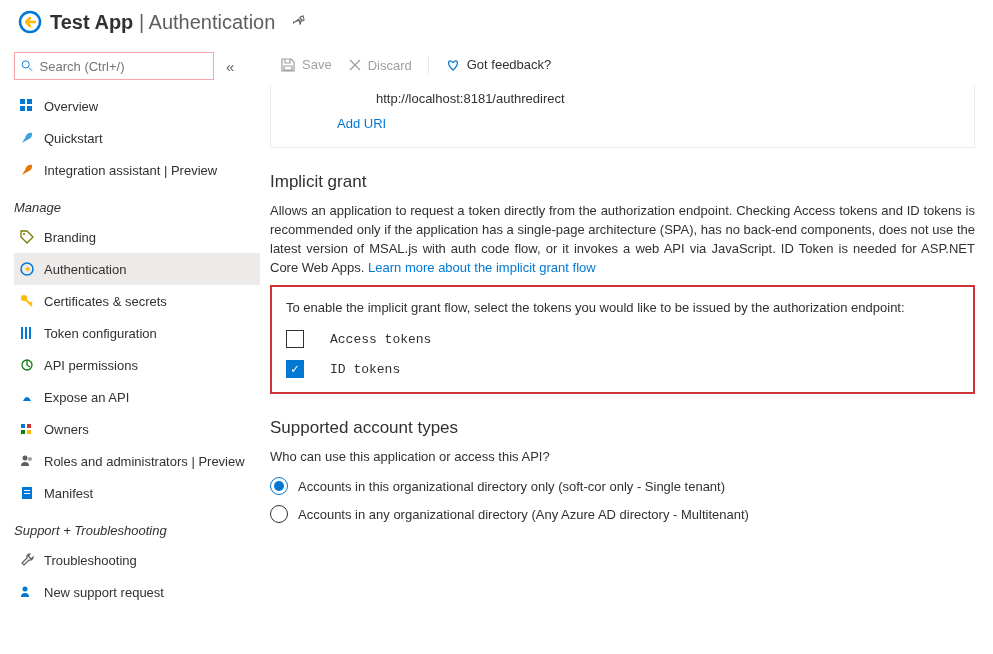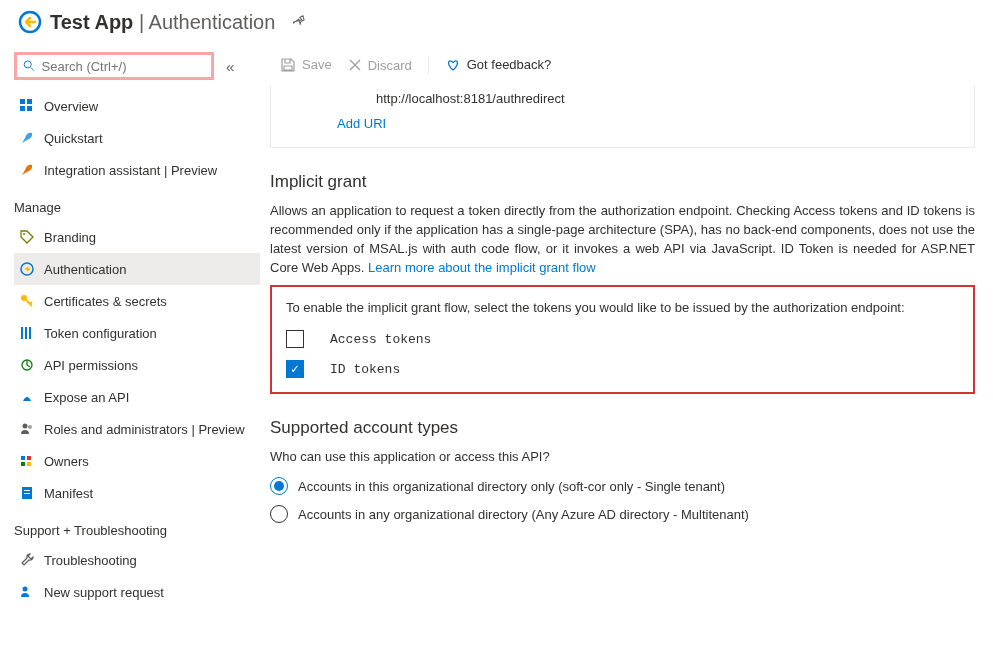--- a/index.html
+++ b/index.html
@@ -8,30 +8,30 @@
     .header { display: flex; align-items: center; padding: 10px 18px; gap: 8px; }
     .logo { width: 24px; height: 24px; }
     .header-title { font-weight: 600; font-size: 20px; }
     .header-title .light { font-weight: 400; color: #605e5c; }
     .pin-icon { margin-left: 10px; color: #605e5c; font-size: 15px; }
     
     .layout { display: flex; height: calc(100vh - 54px); }
     
     .sidebar { width: 260px; padding: 8px 0 0 14px; }
     .search-row { display: flex; align-items: center; gap: 12px; margin-bottom: 10px; }
-    .search-box { flex: 0 0 200px; border: 3px solid #fca5a5; height: 28px; display: flex; align-items: center; padding: 0 6px; }
+    .search-box { flex: 0 0 200px; border: 1px solid #fca5a5; height: 28px; display: flex; align-items: center; padding: 0 6px; }
     .search-box svg { margin-right: 6px; }
     .search-input { border: none; outline: none; font-size: 13px; width: 100%; }
     .collapse-icon { color: #605e5c; font-size: 15px; }
     
     .nav { margin-top: 8px; }
     .nav-item { display: flex; align-items: center; height: 32px; padding: 0 4px; cursor: pointer; }
     .nav-item.selected { background: #edebe9; }
     .nav-item .icon { width: 18px; height: 18px; margin-right: 8px; display: flex; align-items: center; justify-content: center; }
-    .nav-section { font-weight: 400; color: #323130; padding: 14px 0 6px 0; font-size: 13px; }
+    .nav-section { font-weight: 400; color: #323130; padding: 14px 0 6px 0; font-size: 13px; font-style: italic; }
     
     .main { flex: 1; padding: 0 18px 20px 10px; overflow-y: auto; }
     
     .toolbar { display: flex; align-items: center; gap: 16px; padding: 12px 0 10px 10px; color: #a19f9d; border-bottom: 1px solid transparent; }
     .toolbar-item { display: flex; align-items: flex-start; gap: 6px; }
     .toolbar-sep { width: 1px; height: 18px; background: #edebe9; }
     .feedback { color: #323130; }
     
     .content-box { border: 1px solid #edebe9; border-top: none; padding: 6px 40px 16px 66px; margin-top: 0; }
     .uri-text { font-size: 13px; color: #323130; margin-bottom: 10px; padding-left: 39px; }
@@ -176,37 +176,37 @@
             <svg width="16" height="16" viewBox="0 0 16 16">
               <path d="M4 12 Q8 4 12 12 Z" fill="#0078d4"></path>
               <circle cx="8" cy="6" r="1.3" fill="#fff"></circle>
             </svg>
           </span>
         <span class="ellipsis">Expose an API</span>
       </div>
       <div class="nav-item">
         <span class="icon">
             <svg width="16" height="16" viewBox="0 0 16 16">
-              <circle cx="6" cy="5" r="2.5" fill="#605e5c"></circle>
-              <path d="M2 13 Q2 9 6 9 Q10 9 10 13 Z" fill="#605e5c"></path>
-              <circle cx="11" cy="6" r="2" fill="#a19f9d"></circle>
-            </svg>
-          </span>
-        <span class="ellipsis">Roles and administrators | Preview</span>
-      </div>
-      <div class="nav-item">
-        <span class="icon">
-            <svg width="16" height="16" viewBox="0 0 16 16">
               <rect x="2" y="3" width="4" height="4" fill="#0078d4"></rect>
               <rect x="8" y="3" width="4" height="4" fill="#d13438"></rect>
               <rect x="2" y="9" width="4" height="4" fill="#107c10"></rect>
               <rect x="8" y="9" width="4" height="4" fill="#ffb900"></rect>
             </svg>
           </span>
         <span class="ellipsis">Owners</span>
+      </div>
+      <div class="nav-item">
+        <span class="icon">
+            <svg width="16" height="16" viewBox="0 0 16 16">
+              <circle cx="6" cy="5" r="2.5" fill="#605e5c"></circle>
+              <path d="M2 13 Q2 9 6 9 Q10 9 10 13 Z" fill="#605e5c"></path>
+              <circle cx="11" cy="6" r="2" fill="#a19f9d"></circle>
+            </svg>
+          </span>
+        <span class="ellipsis">Roles and administrators | Preview</span>
       </div>
       <div class="nav-item">
         <span class="icon">
             <svg width="16" height="16" viewBox="0 0 16 16">
               <rect x="3" y="2" width="10" height="12" fill="#0078d4"></rect>
               <rect x="5" y="5" width="6" height="1" fill="#fff"></rect>
               <rect x="5" y="8" width="6" height="1" fill="#fff"></rect>
             </svg>
           </span>
         <span class="ellipsis">Manifest</span>

